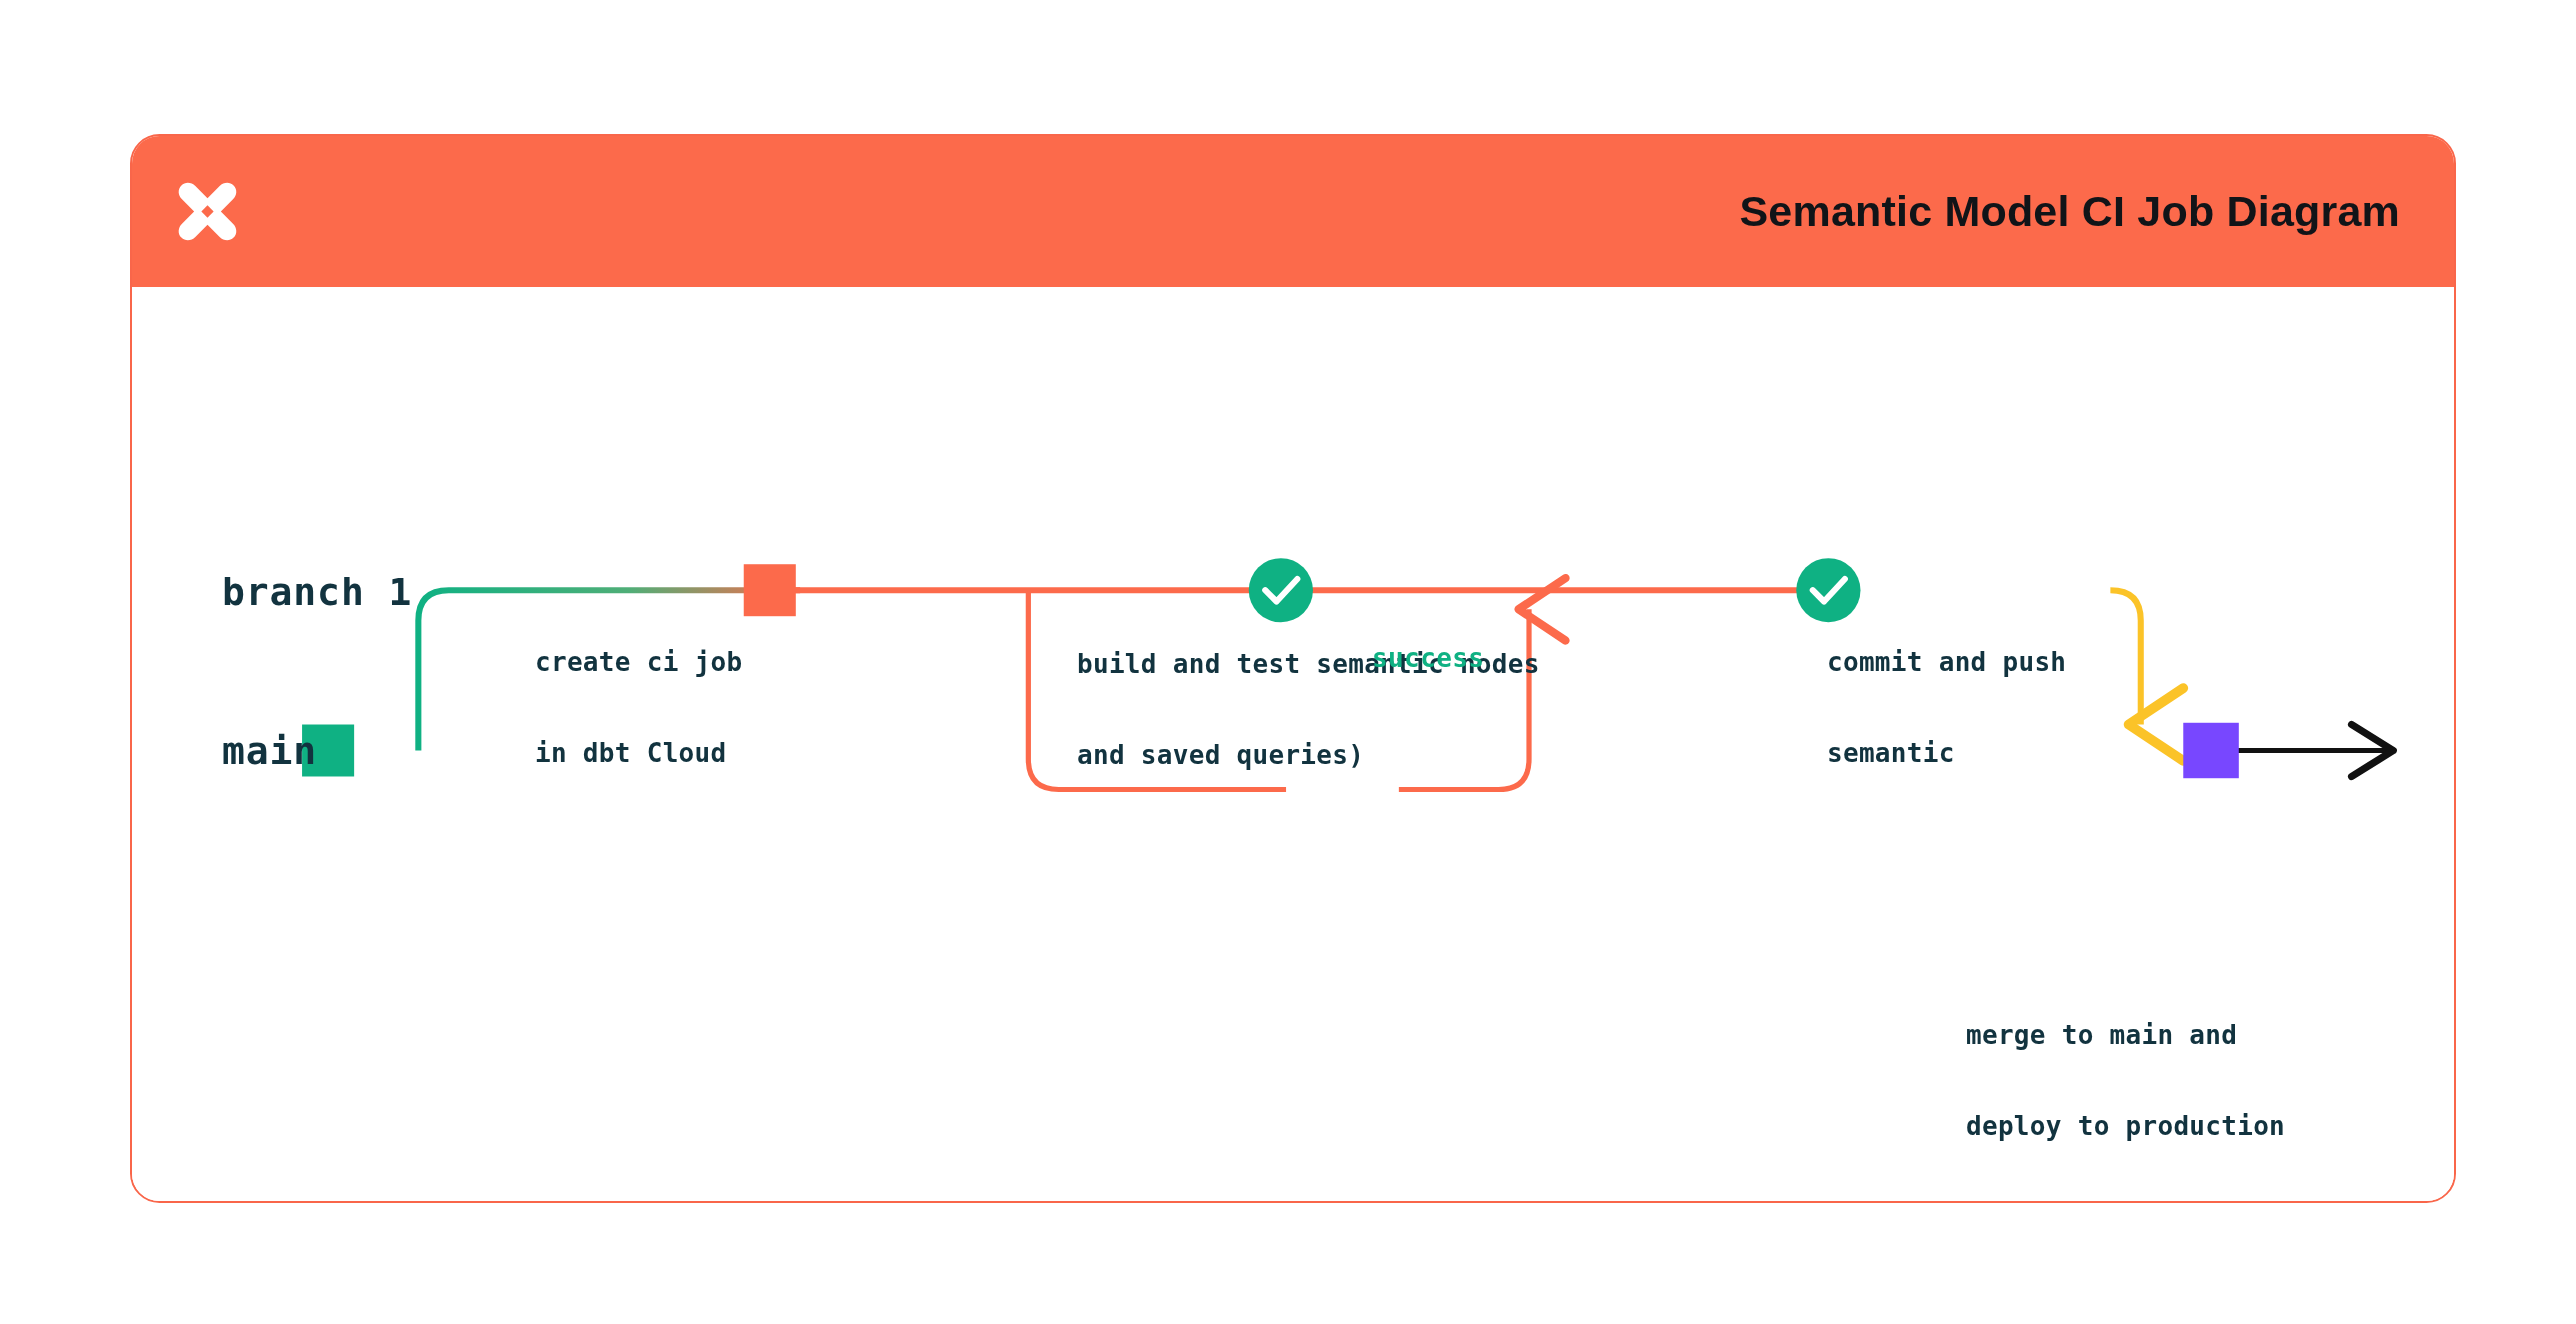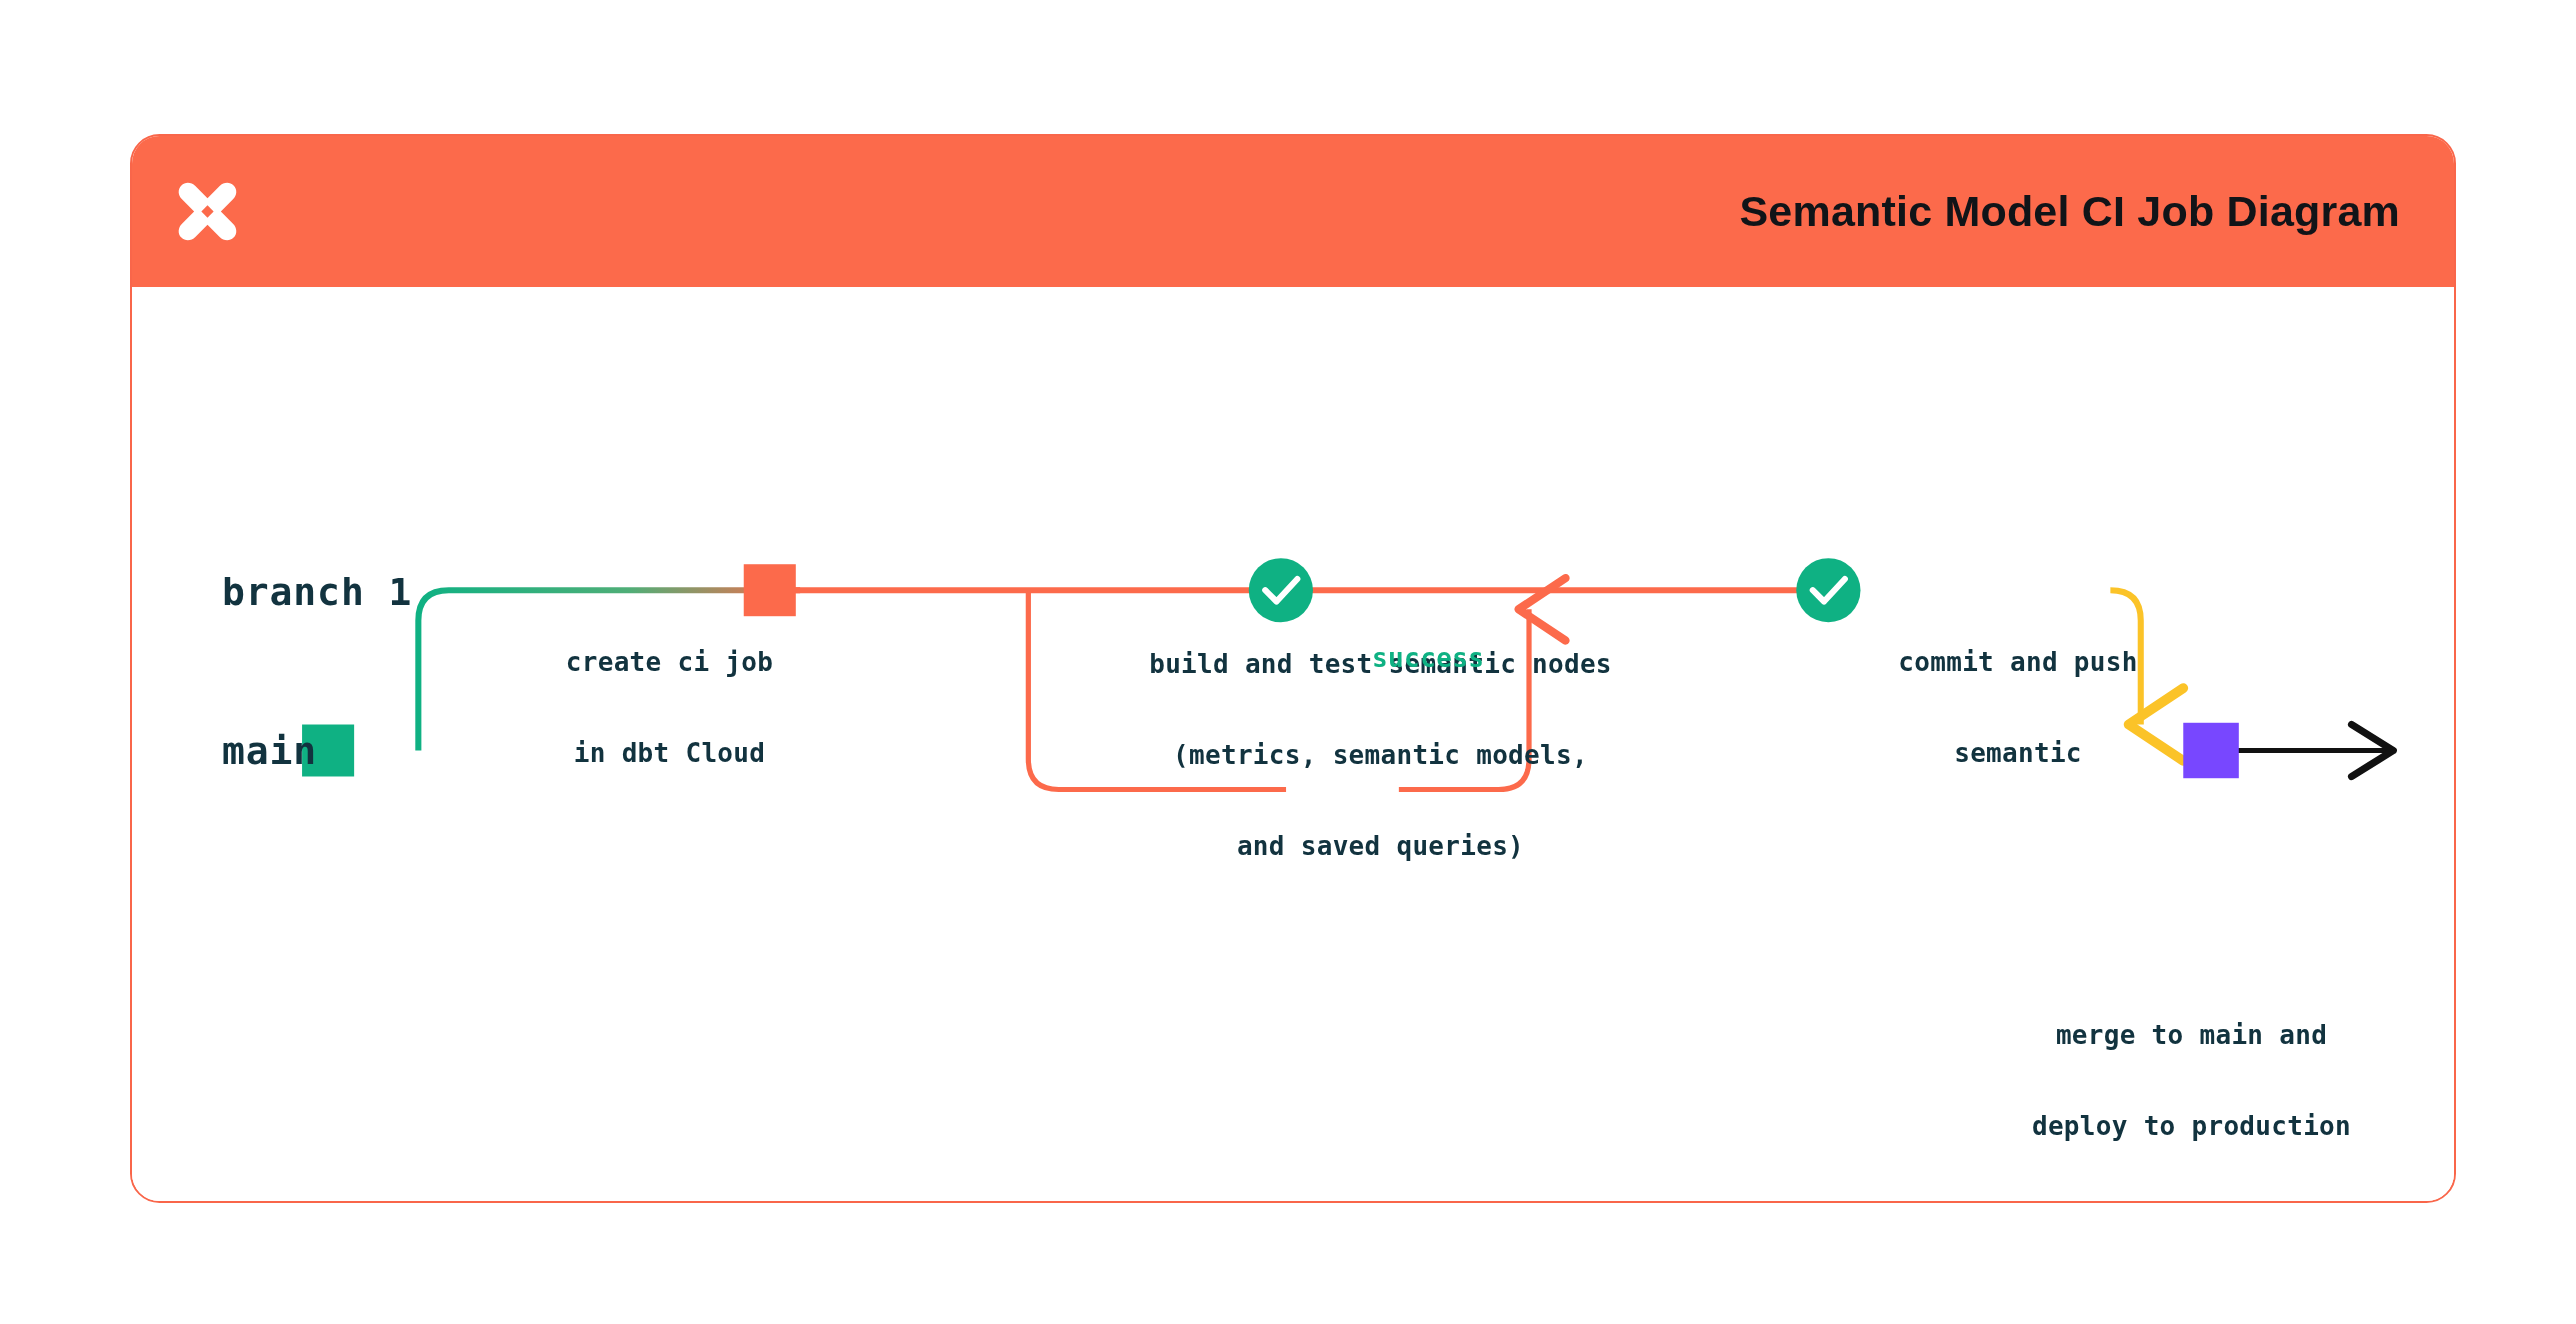--- a/index.html
+++ b/index.html
@@ -93,21 +93,21 @@
     white-space: pre;
     line-height: 1.17;
     margin-left: 47px;
   }
   .branch-label {
     font-size: 38px;
     letter-spacing: 0.9px;
   }
   .node-caption {
     font-size: 26px;
-    text-align: center;
+    text-align: left;
     letter-spacing: 0.3px;
   }
   .edge-label {
     font-size: 26px;
     color: #0FB183;
     letter-spacing: 0.4px;
   }
 
   #lbl-branch1 { left: 43px;  top: 283px; }
   #lbl-main    { left: 43px;  top: 442px; }
@@ -220,21 +220,20 @@
 
       <div class="lbl branch-label" id="lbl-main">main</div>
 
       <div class="lbl node-caption" id="cap-create">
         <div>create ci job</div>
         <div>in dbt Cloud</div>
       </div>
 
       <div class="lbl node-caption" id="cap-build">
         <div>build and test semantic nodes</div>
-        <div>(metrics, semantic models,</div>
         <div>and saved queries)</div>
       </div>
 
       <div class="lbl node-caption" id="cap-commit">
         <div>commit and push</div>
         <div>semantic</div>
       </div>
 
       <div class="lbl node-caption" id="cap-merge">
         <div>merge to main and</div>

